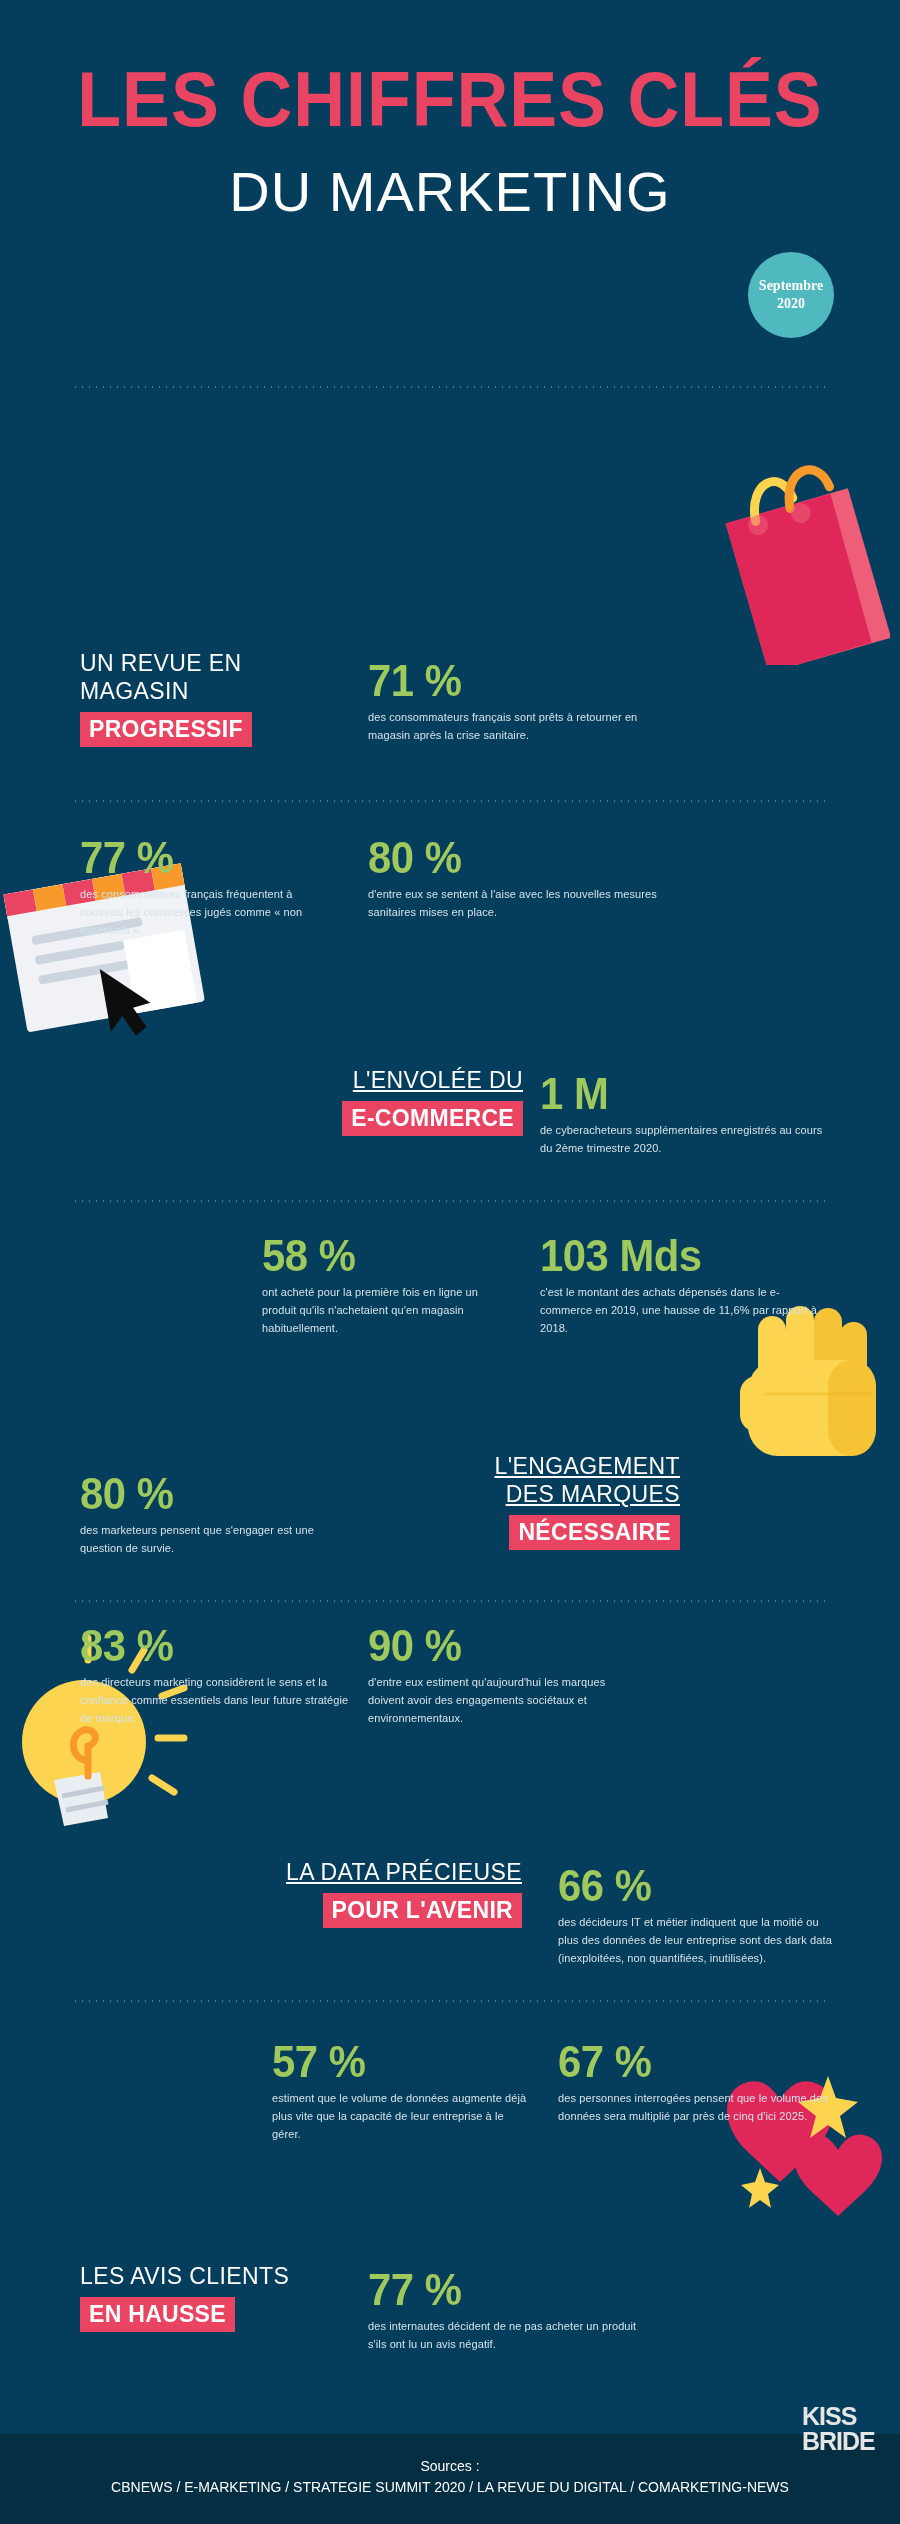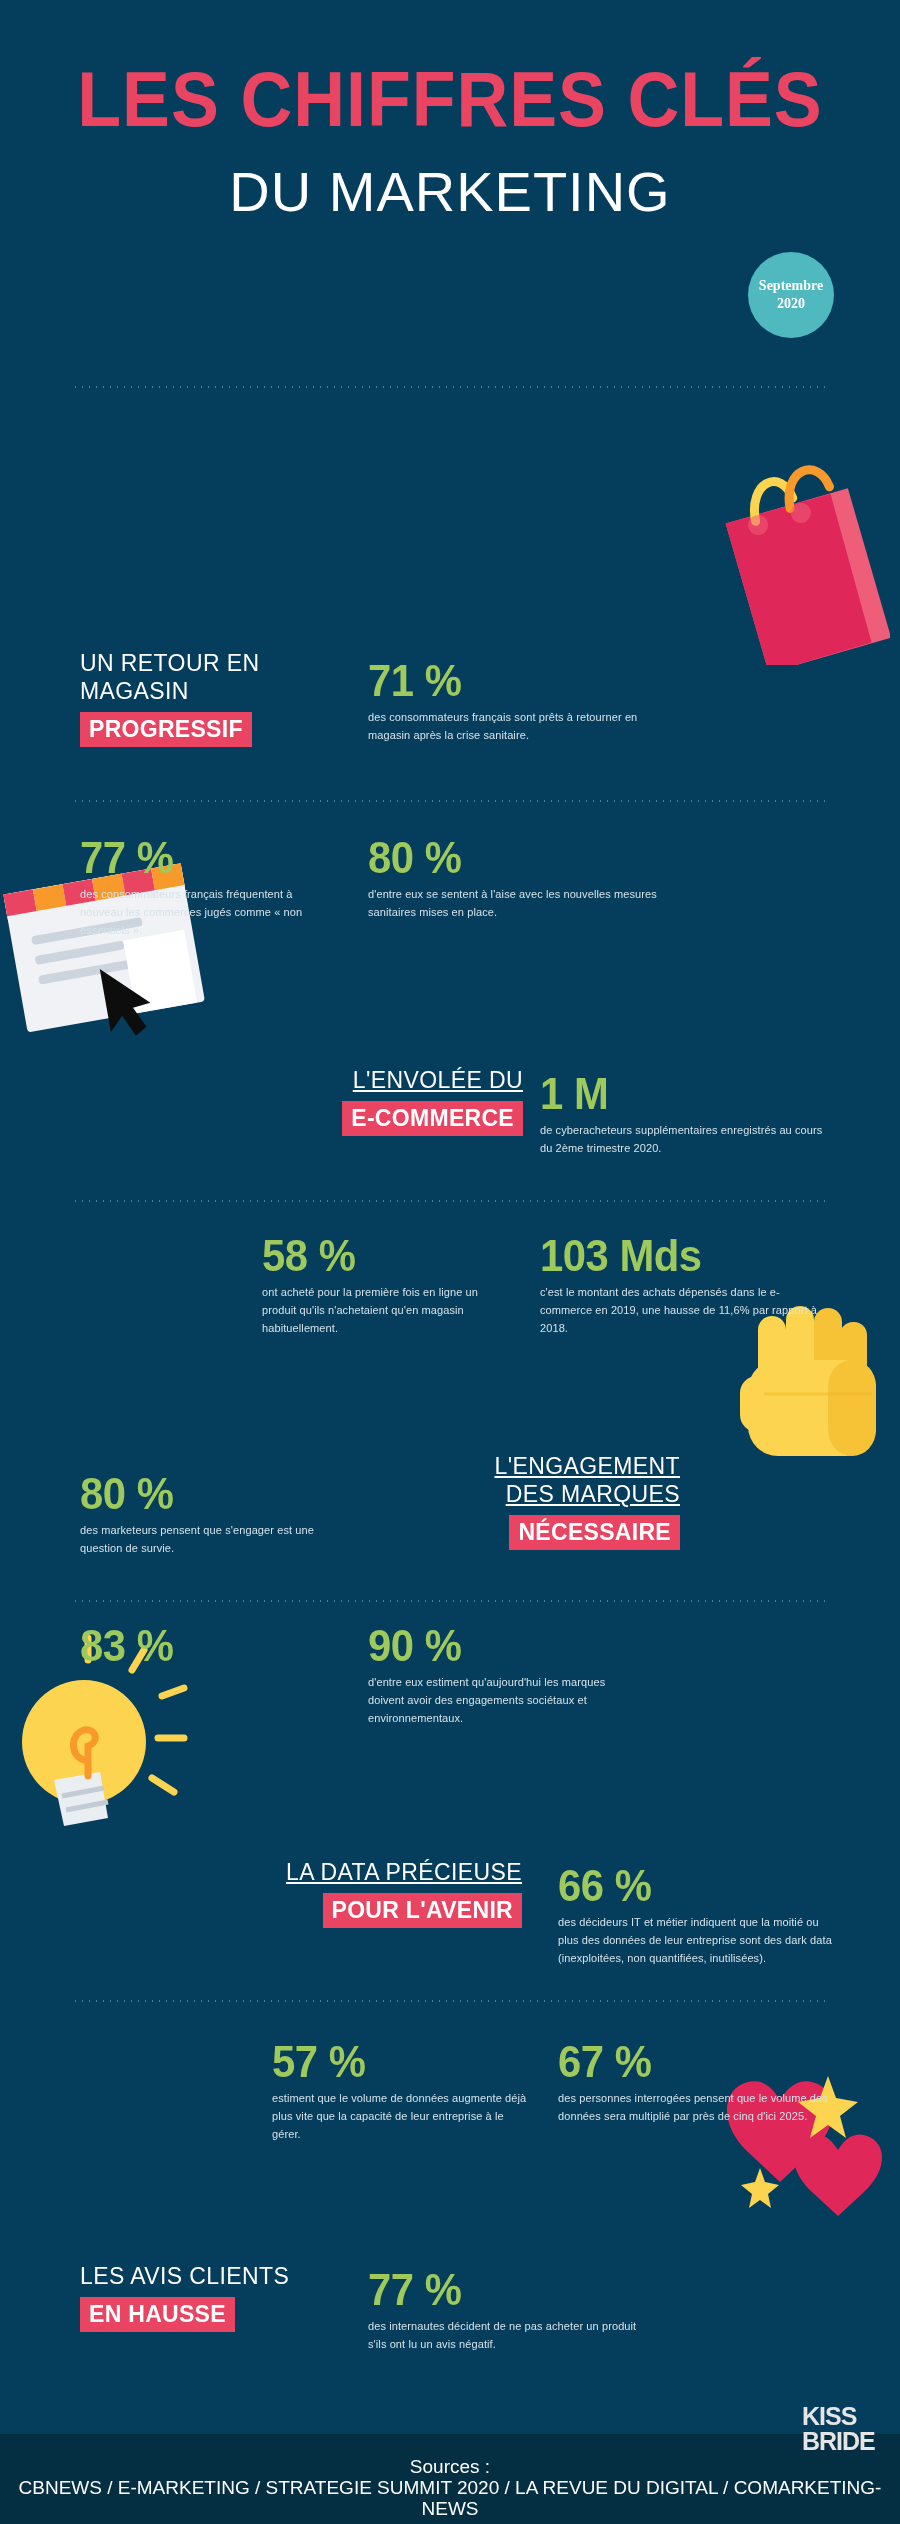--- a/index.html
+++ b/index.html
@@ -142,21 +142,21 @@
     left: 0;
     bottom: 0;
     width: 900px;
     height: 90px;
     background: #042e42;
     z-index: 6;
     text-align: center;
   }
   .footer-sources {
     padding-top: 22px;
-    font-size: 19px;
+    font-size: 14px;
     line-height: 21px;
     color: #ffffff;
   }
   .logo {
     position: absolute;
     right: 28px;
     top: 2404px;
     width: 70px;
     height: 60px;
     z-index: 8;
@@ -258,21 +258,21 @@
     <g>
       <path d="M48 112 C18 84 22 48 48 42 C64 38 74 50 80 60 C86 50 96 38 112 42 C138 48 142 84 112 112 L80 142 Z" fill="#e0275a"></path>
       <path d="M112 152 C86 128 90 100 112 95 C125 92 133 102 138 110 C143 102 151 92 164 95 C186 100 190 128 164 152 L138 176 Z" fill="#e0275a"></path>
       <path d="M128 36 L136 58 L158 62 L140 76 L146 98 L128 85 L110 98 L116 76 L98 62 L120 58 Z" fill="#fcd44f"></path>
       <path d="M60 128 L65 142 L79 145 L68 154 L71 168 L60 160 L49 168 L52 154 L41 145 L55 142 Z" fill="#fcd44f"></path>
     </g>
   </svg>
 
   <div class="section">
     <div style="position:absolute; left:80px; top:427px; width:290px;" class="heading-block heading-left">
-      <div class="heading-line">UN RETOUR EN</div>
+      <div class="heading-line">UN REVUE EN</div>
       <div class="heading-line">MAGASIN</div>
       <div class="heading-tag">PROGRESSIF</div>
     </div>
 
     <div class="stat" style="position:absolute; left:368px; top:435px; width:270px;">
       <div class="stat-num">71 %</div>
       <div class="stat-text">des consommateurs français sont prêts à retourner en magasin après la crise sanitaire.</div>
     </div>
 
     <div class="stat" style="position:absolute; left:80px; top:612px; width:250px;">
@@ -315,20 +315,21 @@
       <div class="heading-tag">NÉCESSAIRE</div>
     </div>
 
     <div class="stat" style="position:absolute; left:80px; top:1248px; width:260px;">
       <div class="stat-num">80 %</div>
       <div class="stat-text">des marketeurs pensent que s'engager est une question de survie.</div>
     </div>
 
     <div class="stat" style="position:absolute; left:80px; top:1400px; width:270px;">
       <div class="stat-num">83 %</div>
+      <div class="stat-text">des directeurs marketing considèrent le sens et la confiance comme essentiels dans leur future stratégie de marque.</div>
     </div>
 
     <div class="stat" style="position:absolute; left:368px; top:1400px; width:260px;">
       <div class="stat-num">90 %</div>
       <div class="stat-text">d'entre eux estiment qu'aujourd'hui les marques doivent avoir des engagements sociétaux et environnementaux.</div>
     </div>
   </div>
 
   <div class="section">
     <div style="position:absolute; left:172px; top:1636px; width:350px;" class="heading-block heading-right">

